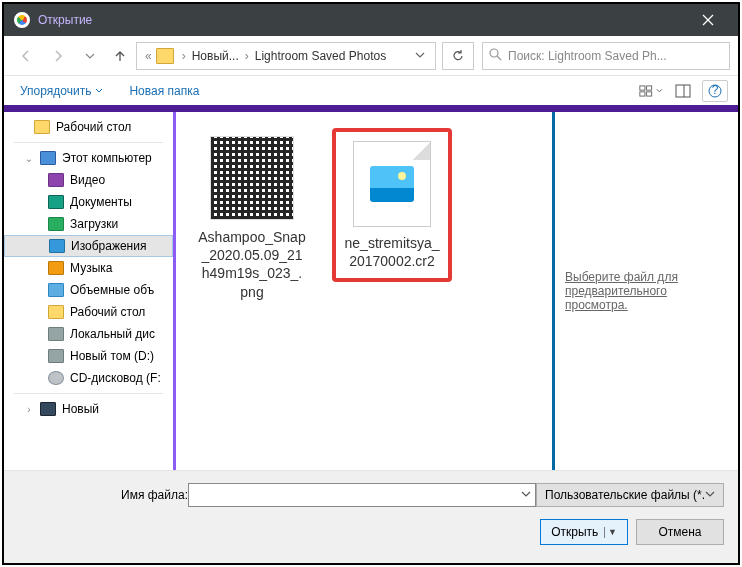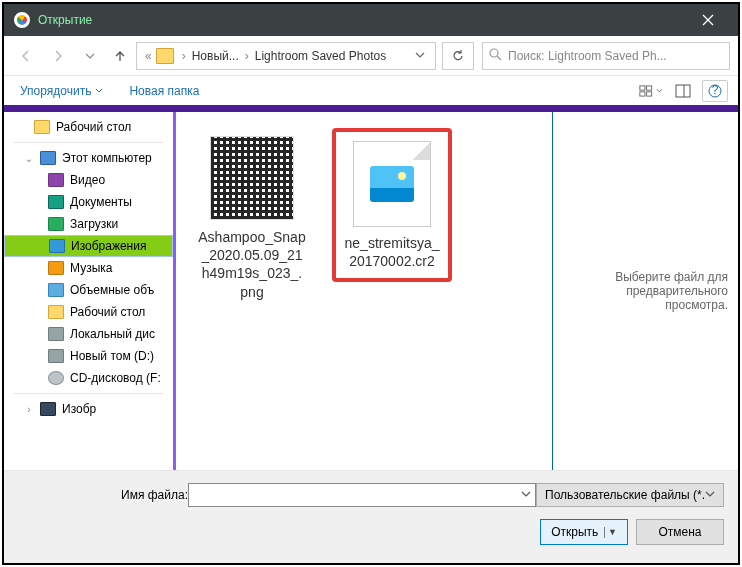--- a/index.html
+++ b/index.html
@@ -1,18 +1,18 @@
 <!DOCTYPE html>
 <html><head>
 <meta charset="utf-8">
 <style>
 * { box-sizing: border-box; margin: 0; padding: 0; font-family: 'Segoe UI', Tahoma, sans-serif; font-size: 12px; }
 body { background: #fff; width: 742px; height: 567px; overflow: hidden; }
 .dialog { border: 2px solid #000; width: 738px; height: 563px; margin: 2px; display: flex; flex-direction: column; background: #fff; }
-.titlebar { background: #3b4043; color: #86efac; height: 32px; display: flex; align-items: center; padding: 0 10px; justify-content: space-between; }
+.titlebar { background: #3b4043; color: #c4b5fd; height: 32px; display: flex; align-items: center; padding: 0 10px; justify-content: space-between; }
 .titlebar-left { display: flex; align-items: center; gap: 8px; }
 .tb-icon { width: 16px; height: 16px; border-radius: 50%; background: conic-gradient(from 45deg, #ea4335 0 90deg, #4285f4 90deg 180deg, #34a853 180deg 270deg, #fbbc05 270deg 360deg); border: 3px solid #fff; }
 .tb-close { width: 40px; height: 32px; display: flex; align-items: center; justify-content: center; color: #fff; font-size: 14px; }
 .addrbar { height: 40px; display: flex; align-items: center; padding: 6px 8px; gap: 4px; border-bottom: 1px solid #e5e5e5; }
 .navbtn { width: 28px; height: 26px; display: flex; align-items: center; justify-content: center; color: #888; }
 .navup { width: 24px; height: 26px; display: flex; align-items: center; justify-content: center; color: #555; }
 .breadcrumb { flex: 1; border: 1px solid #ccc; height: 28px; display: flex; align-items: center; padding: 0 4px; background: #fff; }
 .bc-folder { width: 18px; height: 16px; background: #ffd86b; border: 1px solid #d2a536; border-radius: 1px; margin-right: 4px; }
 .bc-sep { color: #888; padding: 0 4px; }
 .bc-seg { color: #333; padding: 0 2px; white-space: nowrap; overflow: hidden; text-overflow: ellipsis; }
@@ -23,21 +23,21 @@
 .toolbar { height: 36px; display: flex; align-items: center; padding: 0 10px; border-bottom: 7px solid #4c1d95; }
 .tb-link { color: #1a6fb5; padding: 4px 6px; display: flex; align-items: center; gap: 4px; }
 .tb-right { margin-left: auto; display: flex; gap: 6px; align-items: center; }
 .tb-ico { width: 26px; height: 22px; border: 1px solid transparent; display: flex; align-items: center; justify-content: center; color: #555; }
 .tb-ico.help { color: #1a6fb5; border: 1px solid #ccc; border-radius: 2px; }
 .body { flex: 1; display: flex; overflow: hidden; }
 .sidebar { width: 172px; border-right: 3px solid #8b5cf6; overflow: hidden; padding: 4px 0; }
 .sb-item { display: flex; align-items: center; height: 22px; padding: 0 6px 0 20px; gap: 6px; white-space: nowrap; overflow: hidden; text-overflow: ellipsis; }
 .sb-item.lvl1 { padding-left: 30px; }
 .sb-item.lvl2 { padding-left: 44px; }
-.sb-item.sel { background: #84cc16; border: 1px solid #a6c8e4; }
+.sb-item.sel { background: #e5e5e5; border: 1px solid #a6c8e4; }
 .sb-ico { width: 16px; height: 14px; flex-shrink: 0; border-radius: 1px; }
 .sb-ico.folder { background: #ffd86b; border: 1px solid #d2a536; }
 .sb-ico.pc { background: #4a90d9; border: 1px solid #2c5aa0; }
 .sb-ico.vid { background: #8e44ad; border: 1px solid #6c3483; }
 .sb-ico.doc { background: #16a085; border: 1px solid #0e6655; }
 .sb-ico.dl { background: #27ae60; border: 1px solid #1e8449; }
 .sb-ico.img { background: #3498db; border: 1px solid #2471a3; }
 .sb-ico.mus { background: #f39c12; border: 1px solid #b9770e; }
 .sb-ico.obj { background: #5dade2; border: 1px solid #2e86c1; }
 .sb-ico.hdd { background: #95a5a6; border: 1px solid #707b7c; }
@@ -54,21 +54,21 @@
 .qr-thumb::before, .qr-thumb::after { content: ''; position: absolute; background: #000; }
 .qr-pattern { width: 100%; height: 100%; background:
   repeating-linear-gradient(0deg, #000 0 3px, transparent 3px 6px),
   repeating-linear-gradient(90deg, #000 0 3px, transparent 3px 6px);
   background-blend-mode: multiply; opacity: 0.85; }
 .generic-thumb { width: 78px; height: 86px; background: #fff; border: 1px solid #ccc; position: relative; display: flex; align-items: center; justify-content: center; }
 .generic-thumb::before { content: ''; position: absolute; top: 0; right: 0; width: 18px; height: 18px; background: linear-gradient(135deg, #fff 50%, #ddd 50%); }
 .img-icon { width: 44px; height: 36px; background: linear-gradient(180deg, #4fc3f7 60%, #0288d1 60%); border-radius: 3px; position: relative; }
 .img-icon::after { content:''; position:absolute; top:6px; right:8px; width:8px; height:8px; background:#fff59d; border-radius:50%; }
 .fname { font-size: 14px; color: #333; word-break: break-all; line-height: 1.3; }
-.preview { width: 186px; border-left: 1px solid #0369a1; display: flex; flex-direction: column; align-items: center; justify-content: center; color: #666; text-align: right; padding: 10px; }
+.preview { width: 186px; border-left: 3px solid #0369a1; display: flex; flex-direction: column; align-items: center; justify-content: center; color: #666; text-align: left; padding: 10px; text-decoration: underline; }
 .footer { border-top: 1px solid #e5e5e5; padding: 12px 14px 18px; background: #f0f0f0; }
 .frow { display: flex; align-items: center; gap: 0; margin-bottom: 12px; }
 .flabel { text-align: right; width: 170px; }
 .fcombo { flex: 1; height: 24px; border: 1px solid #888; background: #fff; display: flex; align-items: center; justify-content: flex-end; padding: 0 4px; }
 .fcombo .dd { color: #555; }
 .ftype { width: 188px; height: 24px; border: 1px solid #adadad; background: #e1e1e1; display: flex; align-items: center; justify-content: space-between; padding: 0 8px; }
 .btnrow { display: flex; justify-content: flex-end; gap: 8px; }
 .btn { width: 88px; height: 26px; border: 1px solid #adadad; background: #e1e1e1; display: flex; align-items: center; justify-content: center; }
 .btn.primary { border: 1px solid #0078d7; background: #e5f1fb; }
 .btn .dd { margin-left: 4px; font-size: 9px; color: #444; }
@@ -226,21 +226,21 @@
           <span>Новый том (D:)</span>
         </div>
       <div class="sb-item lvl2">
           <div class="sb-ico cd"></div>
           <span>CD-дисковод (F:</span>
         </div>
       <div class="sb-sep"></div>
       <div class="sb-item">
           <span class="exp">›</span>
           <div class="sb-ico net"></div>
-          <span>Изобр</span>
+          <span>Новый</span>
         </div>
     </div>
 
     <div class="filepane">
       <div class="files">
         <div class="fileitem">
           <div class="thumb">
             <div class="qr-thumb">
                 <div class="qr-pattern"></div>
               </div>

